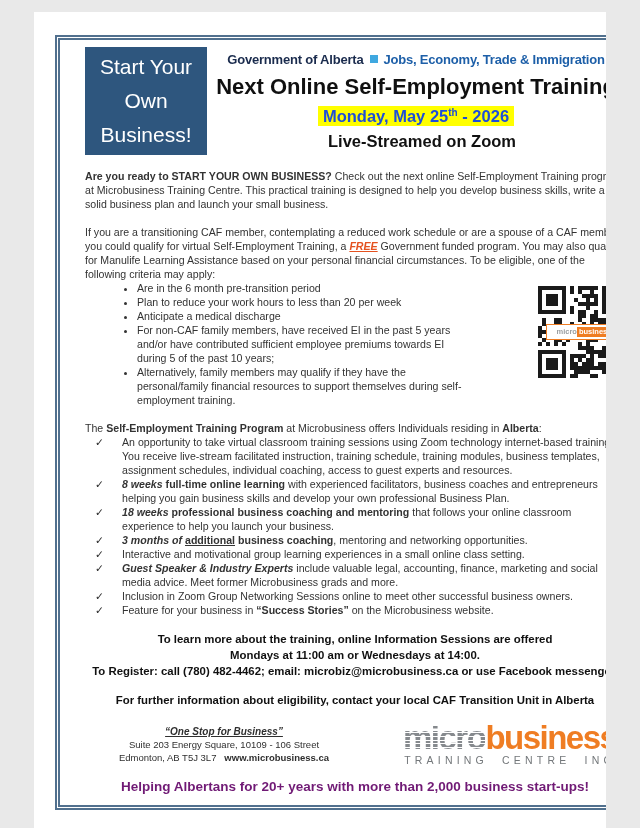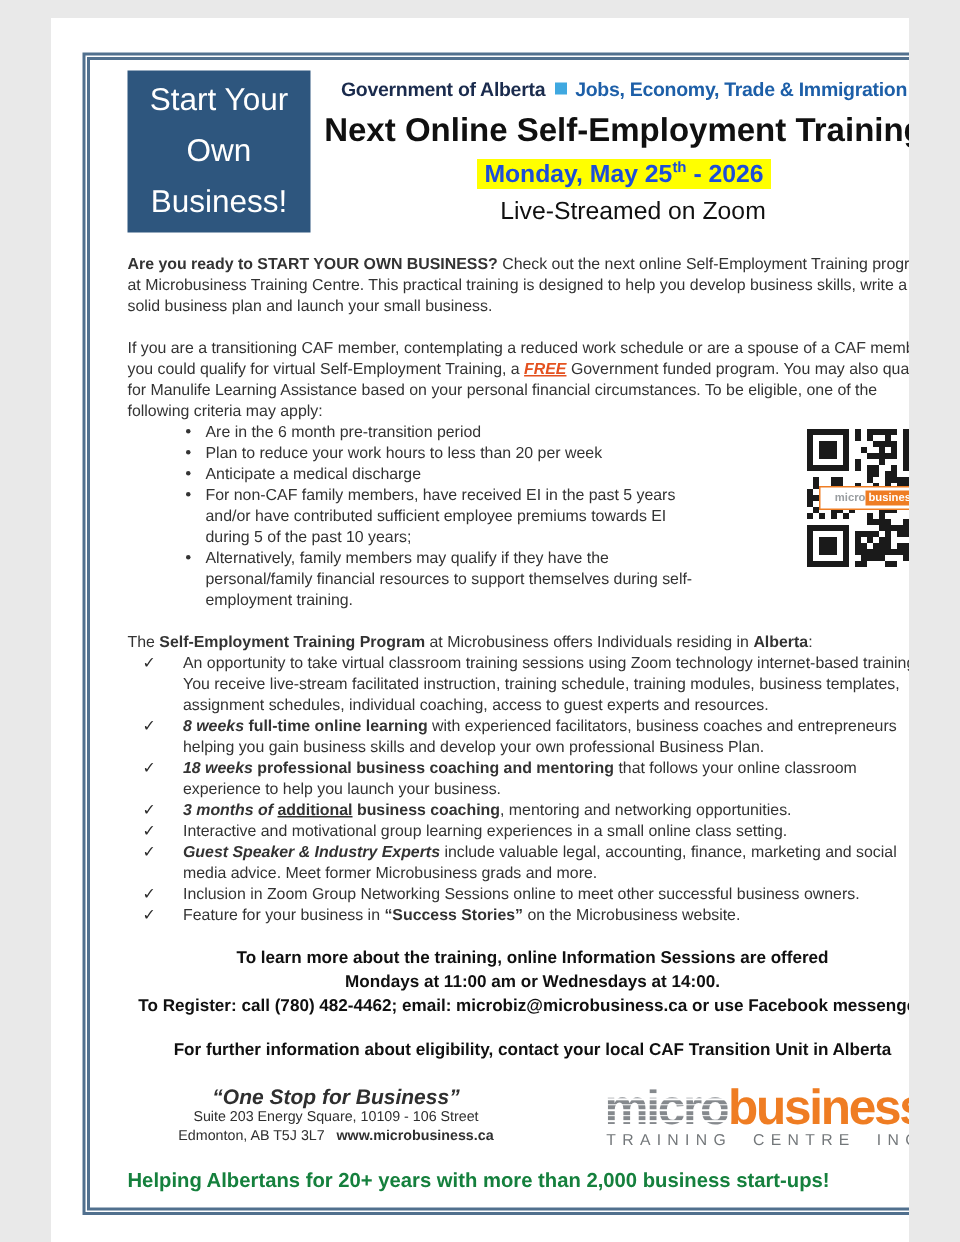--- a/index.html
+++ b/index.html
@@ -15,21 +15,21 @@
           font-size:21px;line-height:34px;flex:0 0 auto;}
   .header-right{flex:1;text-align:center;padding-top:5px;}
   .gov-line{font-size:13px;font-weight:bold;letter-spacing:-0.2px;white-space:nowrap;}
   .gov{color:#1a2b4d;}
   .gov-sq{display:inline-block;width:8px;height:8px;background:#3fa8e0;margin:0 5px 1px 7px;}
   .dept{color:#1d5fa8;}
   .main-title{font-size:22px;font-weight:bold;color:#101010;margin-top:7px;}
   .date-line{margin-top:6px;}
   .hl{background:#ffff00;font-size:16.5px;font-weight:bold;color:#1d4ed8;padding:1px 5px;}
   .hl sup{font-size:10px;}
-  .subtitle{font-size:16.5px;font-weight:normal;color:#101010;margin-top:6px;padding-left:12px;}
+  .subtitle{font-size:16.5px;font-weight:bold;color:#101010;margin-top:6px;padding-left:12px;}
 
   
   .bodytext{font-size:10.6px;line-height:14px;}
   .p1{margin-top:14px;}
   .p2{margin-top:14px;}
   .b{font-weight:bold;}
   .bi{font-weight:bold;font-style:italic;}
   .bu{font-weight:bold;text-decoration:underline;}
   .free{color:#e4511f;font-weight:bold;font-style:italic;text-decoration:underline;}
 
@@ -42,32 +42,32 @@
   .mk{position:absolute;left:10px;top:0;color:#2b2b2b;}
 
   .info-block{text-align:center;font-weight:bold;color:#101010;
               font-size:11.4px;line-height:16px;margin-top:14px;}
   .eligibility{text-align:center;font-weight:bold;color:#101010;
                font-size:11.4px;margin-top:15px;}
 
   
   .footer-row{display:flex;align-items:flex-start;margin-top:19px;}
   .addr{width:262px;text-align:center;font-size:9.5px;line-height:13px;color:#2f2f2f;margin-left:8px;}
-  .slogan{font-weight:bold;font-style:italic;font-size:14px;}
+  .slogan{font-weight:bold;font-style:italic;font-size:10px;text-decoration:underline;}
   .website{font-weight:bold;}
   .mb-logo{margin-left:48px;line-height:1;}
   .mb-word{font-size:33px;font-weight:bold;letter-spacing:-1.5px;line-height:0.8;white-space:nowrap;}
   .mb-micro{color:#8d9194;}
   @supports ((-webkit-background-clip:text) or (background-clip:text)){
     .mb-micro{background:repeating-linear-gradient(180deg,#85898d 0 2.6px,#ffffff 2.6px 3.6px);
               -webkit-background-clip:text;background-clip:text;color:transparent;}
   }
   .mb-business{color:#ef7d23;}
   .mb-sub{color:#73777a;font-size:10.5px;letter-spacing:4.2px;word-spacing:7px;margin-top:4px;white-space:nowrap;text-align:center;}
-  .tagline{color:#15803d;font-weight:bold;font-size:13.5px;margin-top:13px;}
+  .tagline{text-align:center;color:#701a75;font-weight:bold;font-size:13.5px;margin-top:13px;}
 
   .gov-logos{display:flex;justify-content:center;align-items:center;gap:30px;margin-top:11px;}
   .canada{font-family:"Liberation Serif",serif;font-size:18px;color:#1c1c1c;position:relative;padding-right:10px;}
   .canada-flag{position:absolute;right:-1px;top:0;}
   .alberta{font-family:"DejaVu Serif",serif;font-style:italic;font-size:16px;color:#3a3a3a;
            transform:rotate(-4deg);letter-spacing:0.5px;}
 
   
   .qr{position:absolute;left:504px;top:274px;width:92px;height:92px;background:#fff;}
   .qr svg{display:block;}

